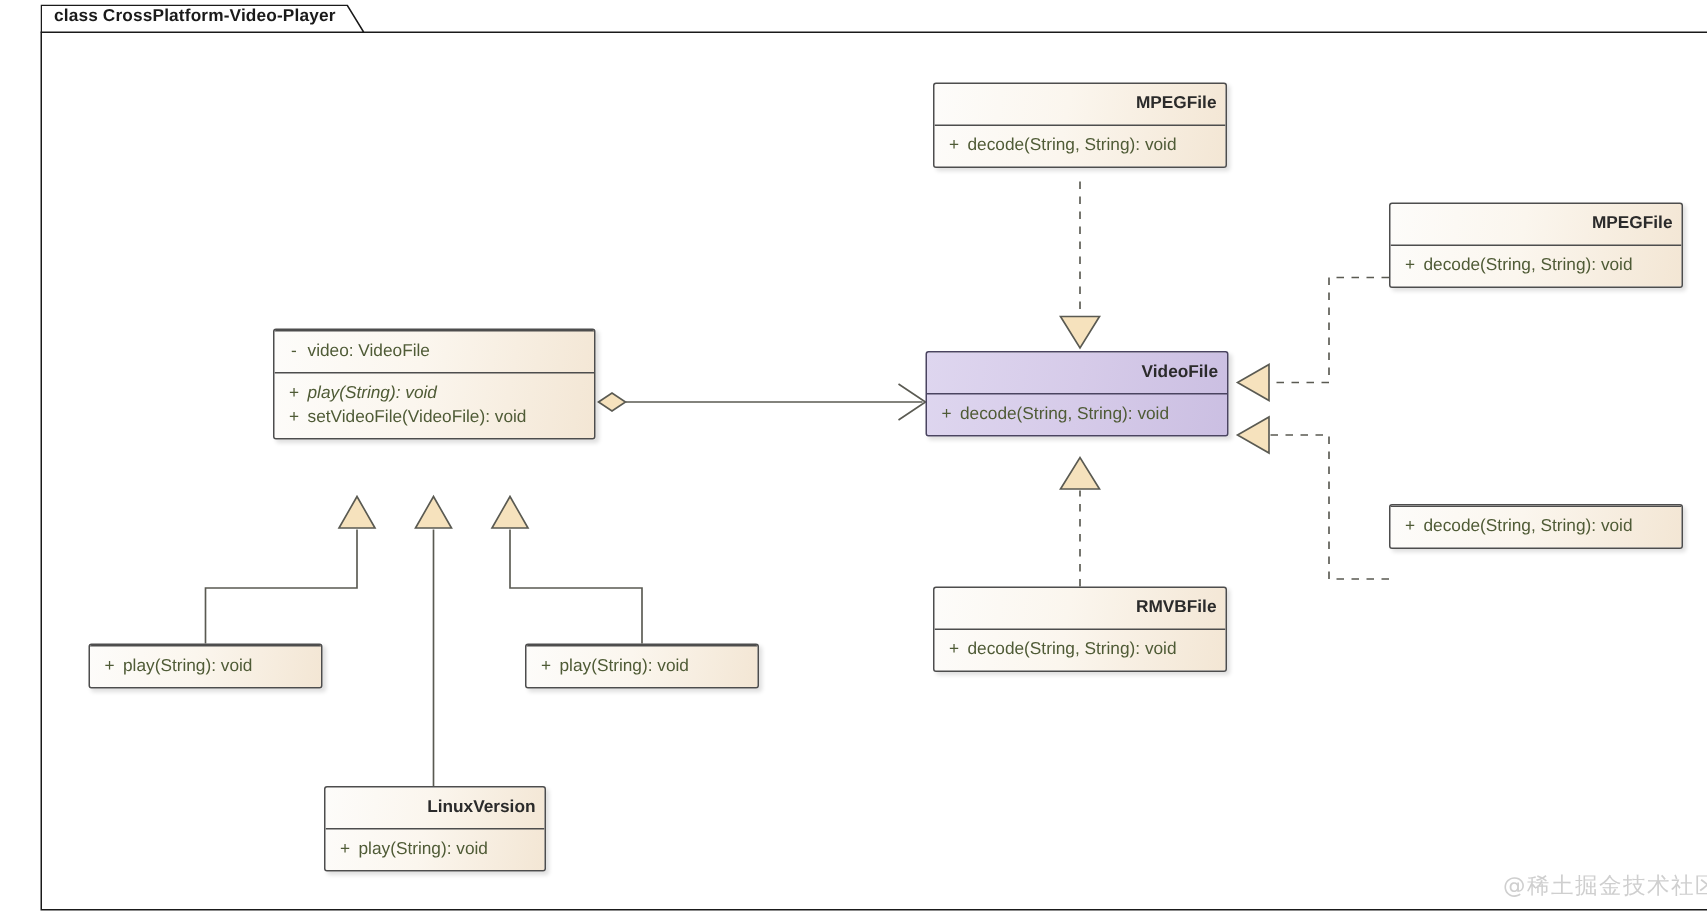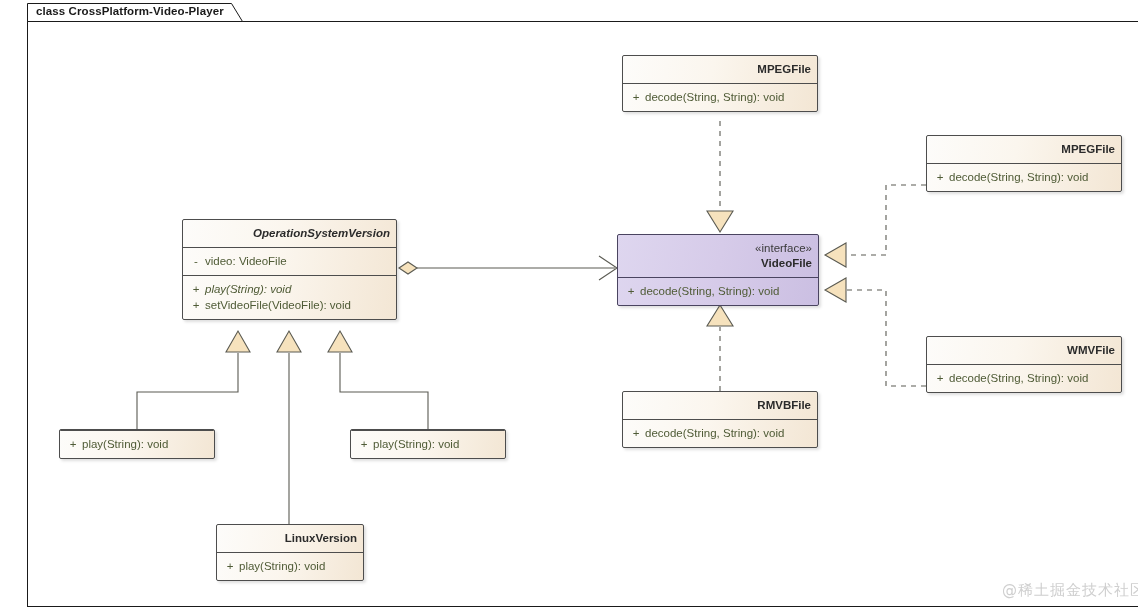--- a/index.html
+++ b/index.html
@@ -206,33 +206,31 @@
     <div class="sep"></div>
     <div class="sect">
       <div class="row">
         <span class="vis">+</span>
         <span class="sig">decode(String, String): void</span>
       </div>
     </div>
   </div>
 
   <div class="cls" style="left:902px; top:336px; width:196px;">
-    <div class="hdr">WMVFile</div>
     <div class="sep"></div>
     <div class="sect">
       <div class="row">
         <span class="vis">+</span>
         <span class="sig">decode(String, String): void</span>
       </div>
     </div>
   </div>
 
   <div class="cls iface" style="left:593px; top:234px; width:202px;">
     <div class="hdr">
-      <span class="stereo">«interface»</span>
       <span>VideoFile</span>
     </div>
     <div class="sep"></div>
     <div class="sect">
       <div class="row">
         <span class="vis">+</span>
         <span class="sig">decode(String, String): void</span>
       </div>
     </div>
   </div>
@@ -242,21 +240,20 @@
     <div class="sep"></div>
     <div class="sect">
       <div class="row">
         <span class="vis">+</span>
         <span class="sig">decode(String, String): void</span>
       </div>
     </div>
   </div>
 
   <div class="cls abstract" style="left:158px; top:219px; width:215px;">
-    <div class="hdr">OperationSystemVersion</div>
     <div class="sep"></div>
     <div class="sect">
       <div class="row">
         <span class="vis">-</span>
         <span class="sig">video: VideoFile</span>
       </div>
     </div>
     <div class="sep"></div>
     <div class="sect">
       <div class="row italic">

